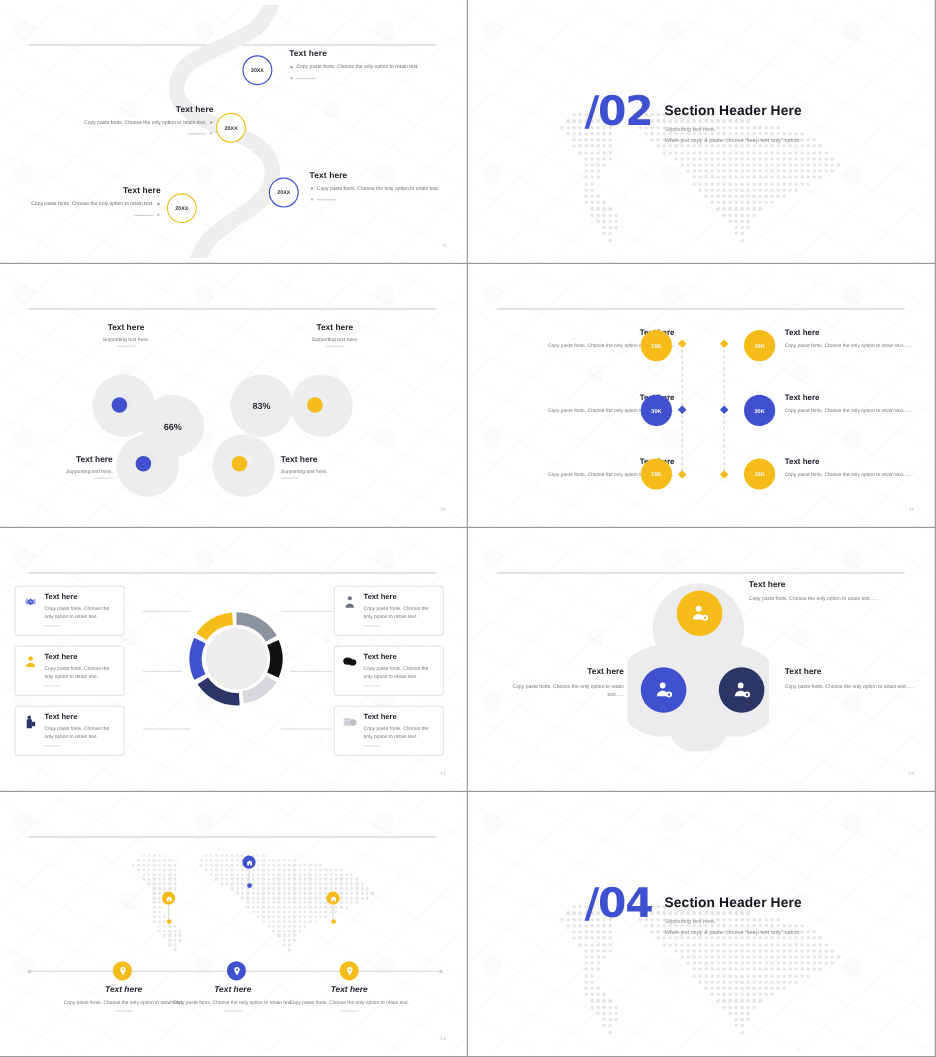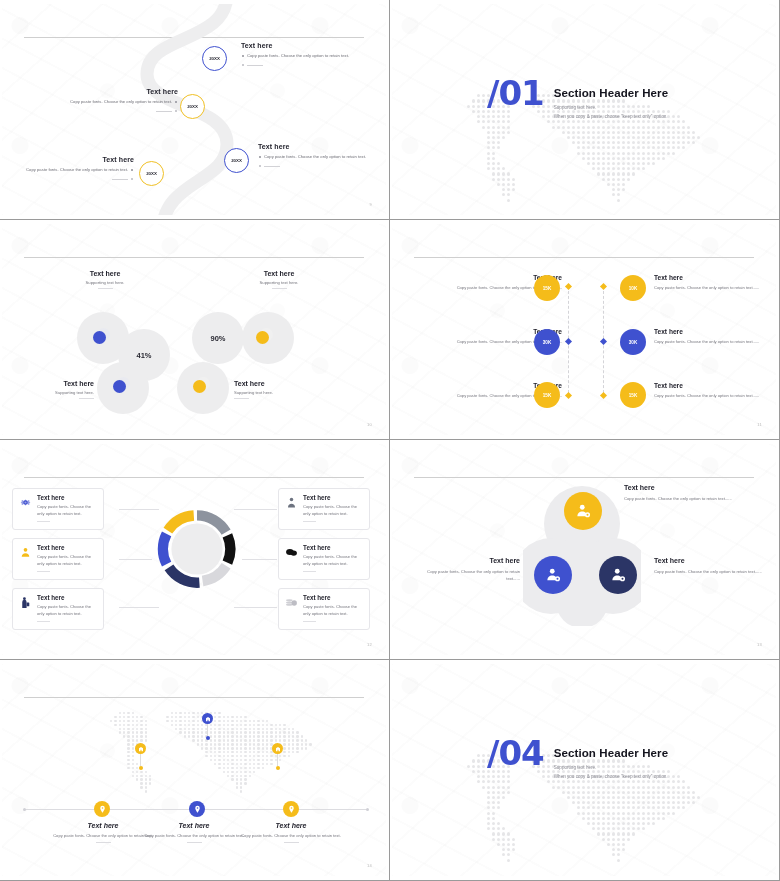--- a/index.html
+++ b/index.html
@@ -687,42 +687,42 @@
           <span class="wmdot" style="left:165.00px;top:99.13px;width:3.10px;height:3.10px;"></span>
           <span class="wmdot" style="left:170.00px;top:99.13px;width:3.10px;height:3.10px;"></span>
           <span class="wmdot" style="left:50.00px;top:104.35px;width:3.10px;height:3.10px;"></span>
           <span class="wmdot" style="left:55.00px;top:104.35px;width:3.10px;height:3.10px;"></span>
           <span class="wmdot" style="left:160.00px;top:104.35px;width:3.10px;height:3.10px;"></span>
           <span class="wmdot" style="left:165.00px;top:104.35px;width:3.10px;height:3.10px;"></span>
           <span class="wmdot" style="left:55.00px;top:109.57px;width:3.10px;height:3.10px;"></span>
           <span class="wmdot" style="left:165.00px;top:109.57px;width:3.10px;height:3.10px;"></span>
         </div>
       <div class="sh-wrap">
-        <div class="sh-num">/01</div>
+        <div class="sh-num">/02</div>
         <div>
           <div class="sh-title">Section Header Here</div>
           <div class="sh-sub">Supporting text here.</div>
           <div class="sh-sub2">When you copy &amp; paste, choose "keep text only" option.</div>
         </div>
       </div>
     </div>
   </div>
 
   <div class="slide">
     <div class="slide-inner">
       <div class="wm"></div>
       <div class="topline"></div>
 
       <div class="blob-group">
         <div class="blob" style="left:75px; top:88px; width:52px; height:52px;"></div>
         <div class="blob" style="left:116px; top:105px; width:52px; height:52px;">
-          <span class="blob-pct">41%</span>
+          <span class="blob-pct">66%</span>
         </div>
         <div class="blob" style="left:190px; top:88px; width:52px; height:52px;">
-          <span class="blob-pct">90%</span>
+          <span class="blob-pct">83%</span>
         </div>
         <div class="blob" style="left:240px; top:88px; width:52px; height:52px;"></div>
         <div class="blob" style="left:95px; top:138px; width:52px; height:52px;"></div>
         <div class="blob" style="left:175px; top:138px; width:52px; height:52px;"></div>
 
         <div class="coin" style="left:90px; top:103px; width:22px; height:22px;">
           <i style="left:5px; top:1px; width:13px; height:13px; background:#e9eaf0;"></i>
           <i style="left:1px; top:4px; width:13px; height:13px; background:#3f51cf;"></i>
         </div>
         <div class="coin" style="left:253px; top:103px; width:22px; height:22px;">

